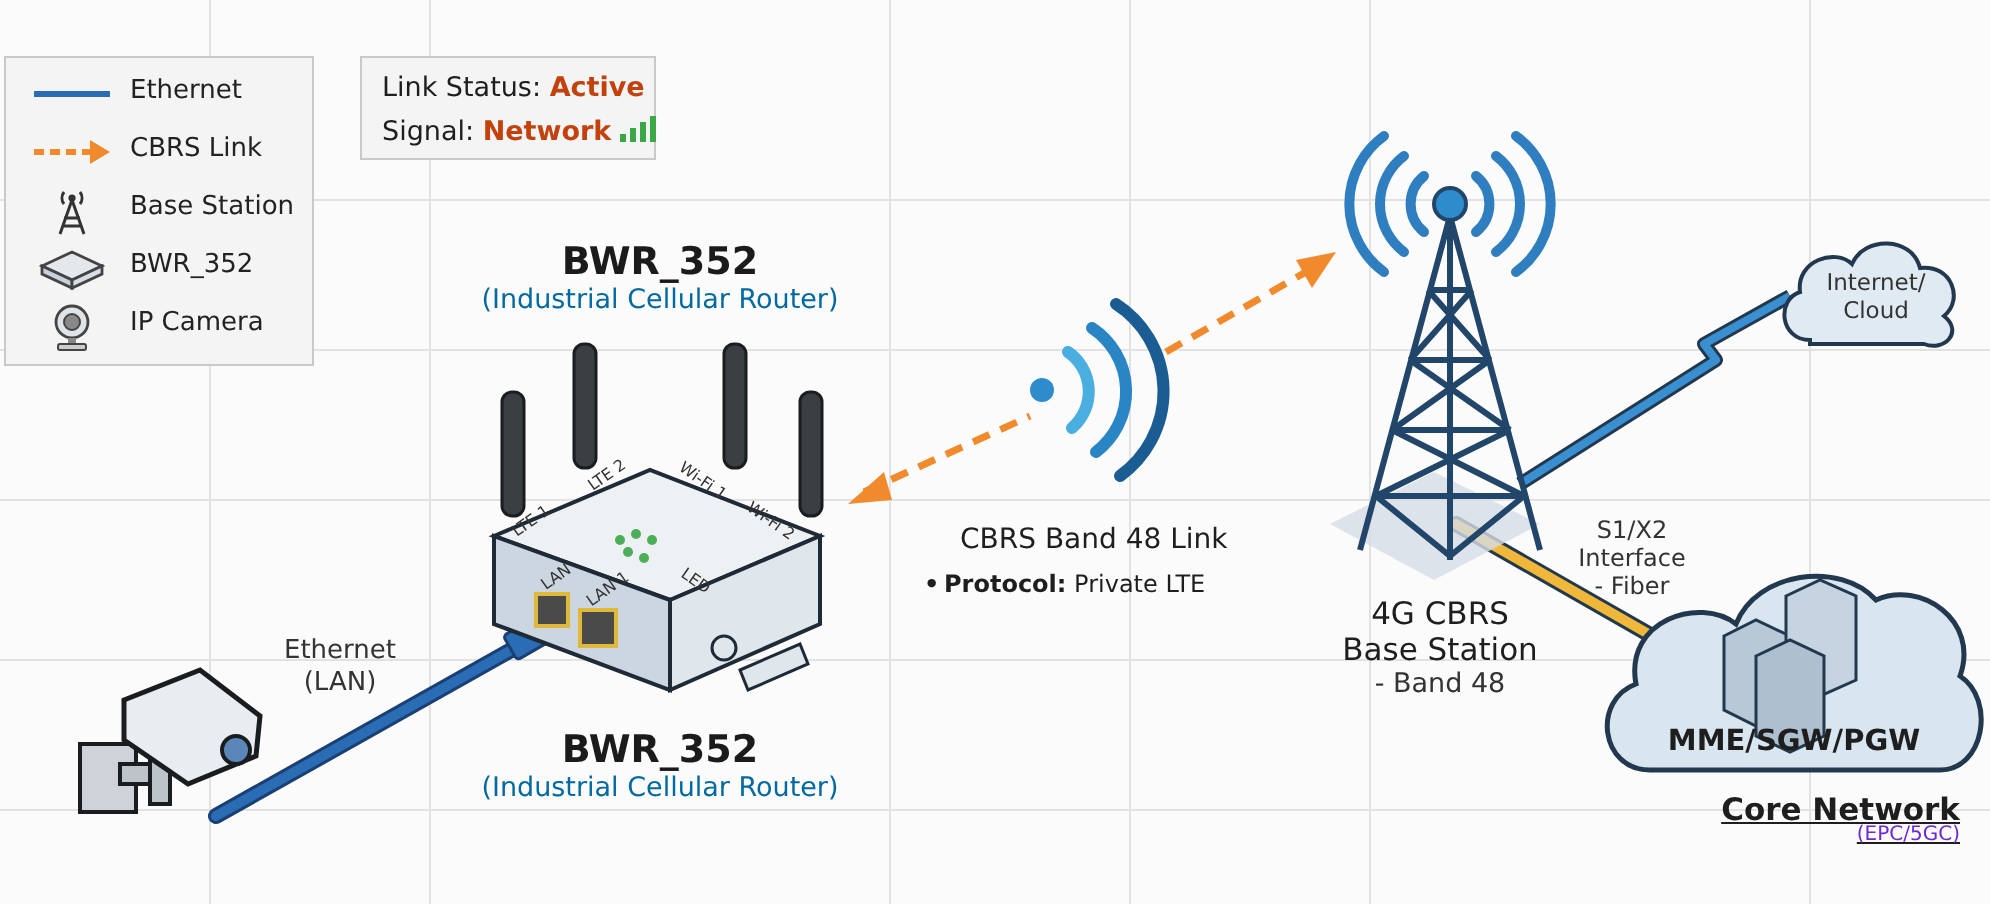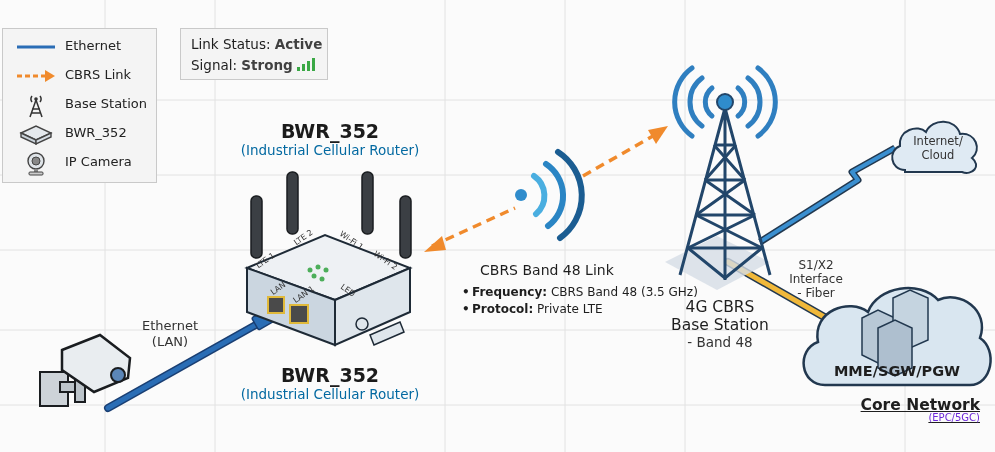--- a/index.html
+++ b/index.html
@@ -5,21 +5,21 @@
   html,body{margin:0;padding:0;}
   body{width:995px;height:452px;position:relative;overflow:hidden;background:#fbfbfb;font-family:"DejaVu Sans","Liberation Sans",sans-serif;color:#1e1e1e;}
   .abs{position:absolute;}
   svg.bg{position:absolute;left:0;top:0;}
   .legend{left:2px;top:28px;width:155px;height:155px;background:#f4f4f4;border:1px solid #c9c9c9;box-sizing:border-box;}
   .legend-row{position:absolute;left:0;width:155px;height:30px;}
   .legend-row .lbl{position:absolute;left:62px;top:6px;font-size:13px;color:#222;}
   .legend-row .ico{position:absolute;left:12px;top:2px;width:42px;height:26px;}
   .status{left:180px;top:28px;width:148px;height:52px;background:#f4f4f4;border:1px solid #c9c9c9;box-sizing:border-box;font-size:13.5px;}
   .status .line{position:absolute;left:10px;white-space:nowrap;}
-  .green{color:#404040;font-weight:bold;text-align:right;}
+  .green{color:#c2410c;font-weight:bold;text-align:right;}
   .title{font-weight:bold;font-size:19px;text-align:center;color:#1b1b1b;}
   .sub{font-size:13.5px;text-align:center;color:#0369a1;}
   .info{left:462px;top:262px;width:240px;}
   .info h3{margin:0 0 6px 18px;font-size:14px;font-weight:normal;}
   .info ul{margin:0;padding:0 0 0 0;list-style:none;}
   .info li{font-size:12px;line-height:16.5px;white-space:nowrap;}
   .info li .dot{display:inline-block;width:10px;font-weight:bold;}
   .info li b{font-weight:bold;}
   .bs{left:650px;top:298px;width:140px;text-align:center;}
   .bs .t{font-size:15.5px;font-weight:normal;line-height:18px;}
@@ -181,21 +181,21 @@
   </div>
 </div>
 
 <div class="abs status">
   <div class="line" style="top:7px">
     <span>Link Status:</span>
     <span class="green">Active</span>
   </div>
   <div class="line" style="top:28px">
     <span>Signal:</span>
-    <span class="green">Strong</span>
+    <span class="green">Network</span>
     <svg width="24" height="14" viewBox="0 0 24 14" style="vertical-align:-1px">
         <g fill="#3aa845">
           <rect x="0" y="10" width="3" height="4"></rect>
           <rect x="5" y="7" width="3" height="7"></rect>
           <rect x="10" y="4" width="3" height="10"></rect>
           <rect x="15" y="1" width="3" height="13"></rect>
         </g>
       </svg>
   </div>
 </div>
@@ -219,21 +219,20 @@
 </div>
 
 <div class="abs eth">
   <div>Ethernet</div>
   <div>(LAN)</div>
 </div>
 
 <div class="abs info">
   <h3>CBRS Band 48 Link</h3>
   <ul>
-    <li><span class="dot">•</span><b>Frequency:</b> <span>CBRS Band 48 (3.5 GHz)</span></li>
     <li><span class="dot">•</span><b>Protocol:</b> <span>Private LTE</span></li>
   </ul>
 </div>
 
 <div class="abs bs">
   <div class="t">4G CBRS</div>
   <div class="t">Base Station</div>
   <div class="s">- Band 48</div>
 </div>
 

